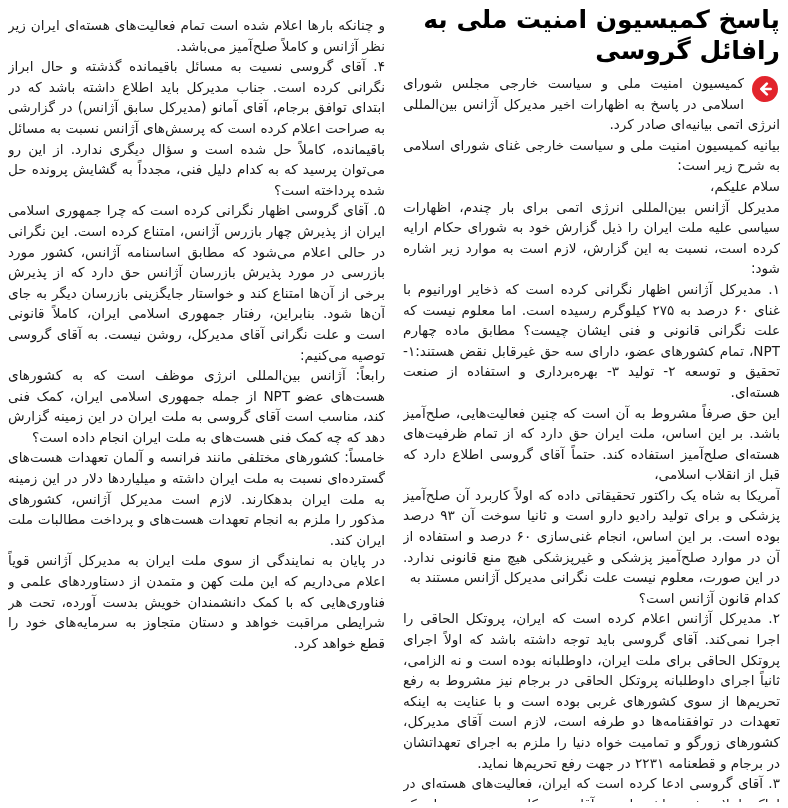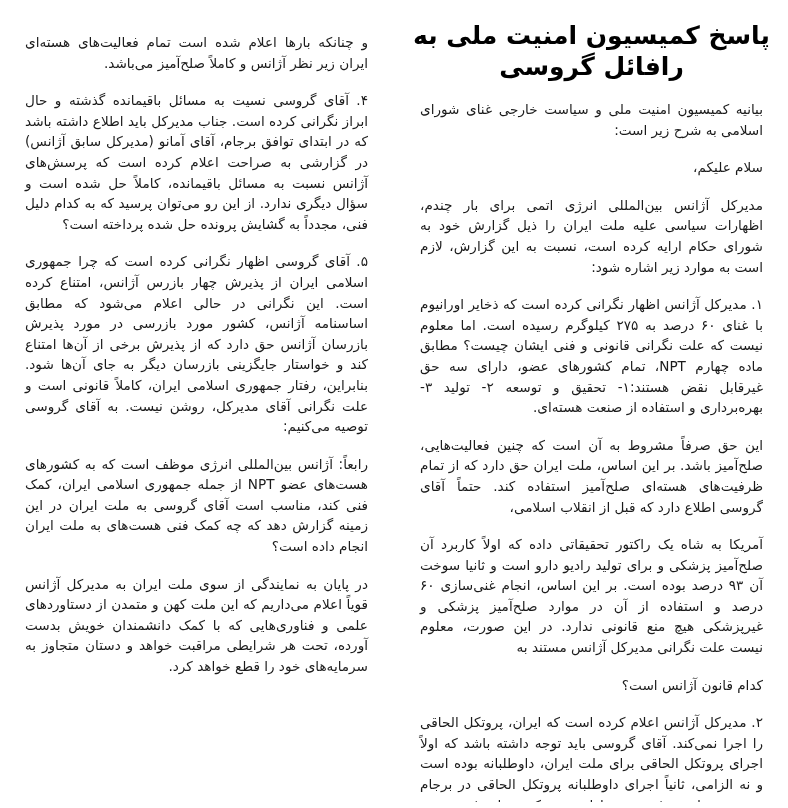--- a/index.html
+++ b/index.html
@@ -23,30 +23,29 @@
   }
   .col {
     width: 377px;
     box-sizing: border-box;
     overflow: hidden;
   }
   .col.left {
     padding-top: 11px;
   }
   .headline {
-    margin: 16px 0 7px 0;
+    margin: 0 0 7px 0;
     font-size: 25px;
     line-height: 31px;
     font-weight: bold;
     color: #000000;
     letter-spacing: -0.3px;
-    text-align: center;
   }
   .body {
-    margin: 17px;
+    margin: 0;
     font-size: 13.6px;
     line-height: 20.6px;
     text-align: justify;
     text-justify: inter-word;
     color: #1b1b1b;
   }
   .bullet {
     float: right;
     width: 26px;
     height: 26px;
@@ -60,34 +59,44 @@
   }
 </style>
 </head>
 <body>
 
 <div class="page">
 
   <div class="col right">
     <h1 class="headline">پاسخ کمیسیون امنیت ملی به رافائل گروسی</h1>
 
+    <p class="body lead">
+      <span class="bullet">
+        <svg viewBox="0 0 26 26" xmlns="http://www.w3.org/2000/svg">
+          <circle cx="13" cy="13" r="13" fill="#e2242c"></circle>
+          <path d="M14.8 7.6 L9.4 13 L14.8 18.4 M9.4 13 H18.6" stroke="#ffffff" stroke-width="2.7" fill="none" stroke-linecap="round" stroke-linejoin="round"></path>
+        </svg>
+      </span>
+      <span>کمیسیون امنیت ملی و سیاست خارجی مجلس شورای اسلامی در پاسخ به اظهارات اخیر مدیرکل آژانس بین‌المللی انرژی اتمی بیانیه‌ای صادر کرد.</span>
+    </p>
 
     <p class="body">بیانیه کمیسیون امنیت ملی و سیاست خارجی غنای شورای اسلامی به شرح زیر است:</p>
     <p class="body">سلام علیکم،</p>
     <p class="body">مدیرکل آژانس بین‌المللی انرژی اتمی برای بار چندم، اظهارات سیاسی علیه ملت ایران را ذیل گزارش خود به شورای حکام ارایه کرده است، نسبت به این گزارش، لازم است به موارد زیر اشاره شود:</p>
     <p class="body">۱. مدیرکل آژانس اظهار نگرانی کرده است که ذخایر اورانیوم با غنای ۶۰ درصد به ۲۷۵ کیلوگرم رسیده است. اما معلوم نیست که علت نگرانی قانونی و فنی ایشان چیست؟ مطابق ماده چهارم NPT، تمام کشورهای عضو، دارای سه حق غیرقابل نقض هستند:۱- تحقیق و توسعه ۲- تولید ۳- بهره‌برداری و استفاده از صنعت هسته‌ای.</p>
     <p class="body">این حق صرفاً مشروط به آن است که چنین فعالیت‌هایی، صلح‌آمیز باشد. بر این اساس، ملت ایران حق دارد که از تمام ظرفیت‌های هسته‌ای صلح‌آمیز استفاده کند. حتماً آقای گروسی اطلاع دارد که قبل از انقلاب اسلامی،</p>
     <p class="body">آمریکا به شاه یک راکتور تحقیقاتی داده که اولاً کاربرد آن صلح‌آمیز پزشکی و برای تولید رادیو دارو است و ثانیا سوخت آن ۹۳ درصد بوده است. بر این اساس، انجام غنی‌سازی ۶۰ درصد و استفاده از آن در موارد صلح‌آمیز پزشکی و غیرپزشکی هیچ منع قانونی ندارد. در این صورت، معلوم نیست علت نگرانی مدیرکل آژانس مستند به</p>
     <p class="body">کدام قانون آژانس است؟</p>
     <p class="body">۲. مدیرکل آژانس اعلام کرده است که ایران، پروتکل الحاقی را اجرا نمی‌کند. آقای گروسی باید توجه داشته باشد که اولاً اجرای پروتکل الحاقی برای ملت ایران، داوطلبانه بوده است و نه الزامی، ثانیاً اجرای داوطلبانه پروتکل الحاقی در برجام نیز مشروط به رفع تحریم‌ها از سوی کشورهای غربی بوده است و با عنایت به اینکه تعهدات در توافقنامه‌ها دو طرفه است، لازم است آقای مدیرکل، کشورهای زورگو و تمامیت خواه دنیا را ملزم به اجرای تعهداتشان در برجام و قطعنامه ۲۲۳۱ در جهت رفع تحریم‌ها نماید.</p>
     <p class="body">۳. آقای گروسی ادعا کرده است که ایران، فعالیت‌های هسته‌ای در اماکن اعلام نشده داشته است. آقای مدیرکل به خوبی می‌داند که منشأ چنین ادعاهایی، گزارش‌های رژیم صهیونیستی بوده و گزارش‌های باند خیانتکار قاتل، برای ملت‌های آزاده دنیا از جمله ملت ایران، هیچ اعتباری ندارد</p>
   </div>
 
   <div class="col left">
     <p class="body">و چنانکه بارها اعلام شده است تمام فعالیت‌های هسته‌ای ایران زیر نظر آژانس و کاملاً صلح‌آمیز می‌باشد.</p>
     <p class="body">۴. آقای گروسی نسیت به مسائل باقیمانده گذشته و حال ابراز نگرانی کرده است. جناب مدیرکل باید اطلاع داشته باشد که در ابتدای توافق برجام، آقای آمانو (مدیرکل سابق آژانس) در گزارشی به صراحت اعلام کرده است که پرسش‌های آژانس نسبت به مسائل باقیمانده، کاملاً حل شده است و سؤال دیگری ندارد. از این رو می‌توان پرسید که به کدام دلیل فنی، مجدداً به گشایش پرونده حل شده پرداخته است؟</p>
     <p class="body">۵. آقای گروسی اظهار نگرانی کرده است که چرا جمهوری اسلامی ایران از پذیرش چهار بازرس آژانس، امتناع کرده است. این نگرانی در حالی اعلام می‌شود که مطابق اساسنامه آژانس، کشور مورد بازرسی در مورد پذیرش بازرسان آژانس حق دارد که از پذیرش برخی از آن‌ها امتناع کند و خواستار جایگزینی بازرسان دیگر به جای آن‌ها شود. بنابراین، رفتار جمهوری اسلامی ایران، کاملاً قانونی است و علت نگرانی آقای مدیرکل، روشن نیست. به آقای گروسی توصیه می‌کنیم:</p>
     <p class="body">رابعاً: آژانس بین‌المللی انرژی موظف است که به کشورهای هست‌های عضو NPT از جمله جمهوری اسلامی ایران، کمک فنی کند، مناسب است آقای گروسی به ملت ایران در این زمینه گزارش دهد که چه کمک فنی هست‌های به ملت ایران انجام داده است؟</p>
+    <p class="body">خامساً: کشورهای مختلفی مانند فرانسه و آلمان تعهدات هست‌های گسترده‌ای نسبت به ملت ایران داشته و میلیاردها دلار در این زمینه به ملت ایران بدهکارند. لازم است مدیرکل آژانس، کشورهای مذکور را ملزم به انجام تعهدات هست‌های و پرداخت مطالبات ملت ایران کند.</p>
     <p class="body">در پایان به نمایندگی از سوی ملت ایران به مدیرکل آژانس قویاً اعلام می‌داریم که این ملت کهن و متمدن از دستاوردهای علمی و فناوری‌هایی که با کمک دانشمندان خویش بدست آورده، تحت هر شرایطی مراقبت خواهد و دستان متجاوز به سرمایه‌های خود را قطع خواهد کرد.</p>
 
   </div>
 
 </div>
 
 </body></html>

